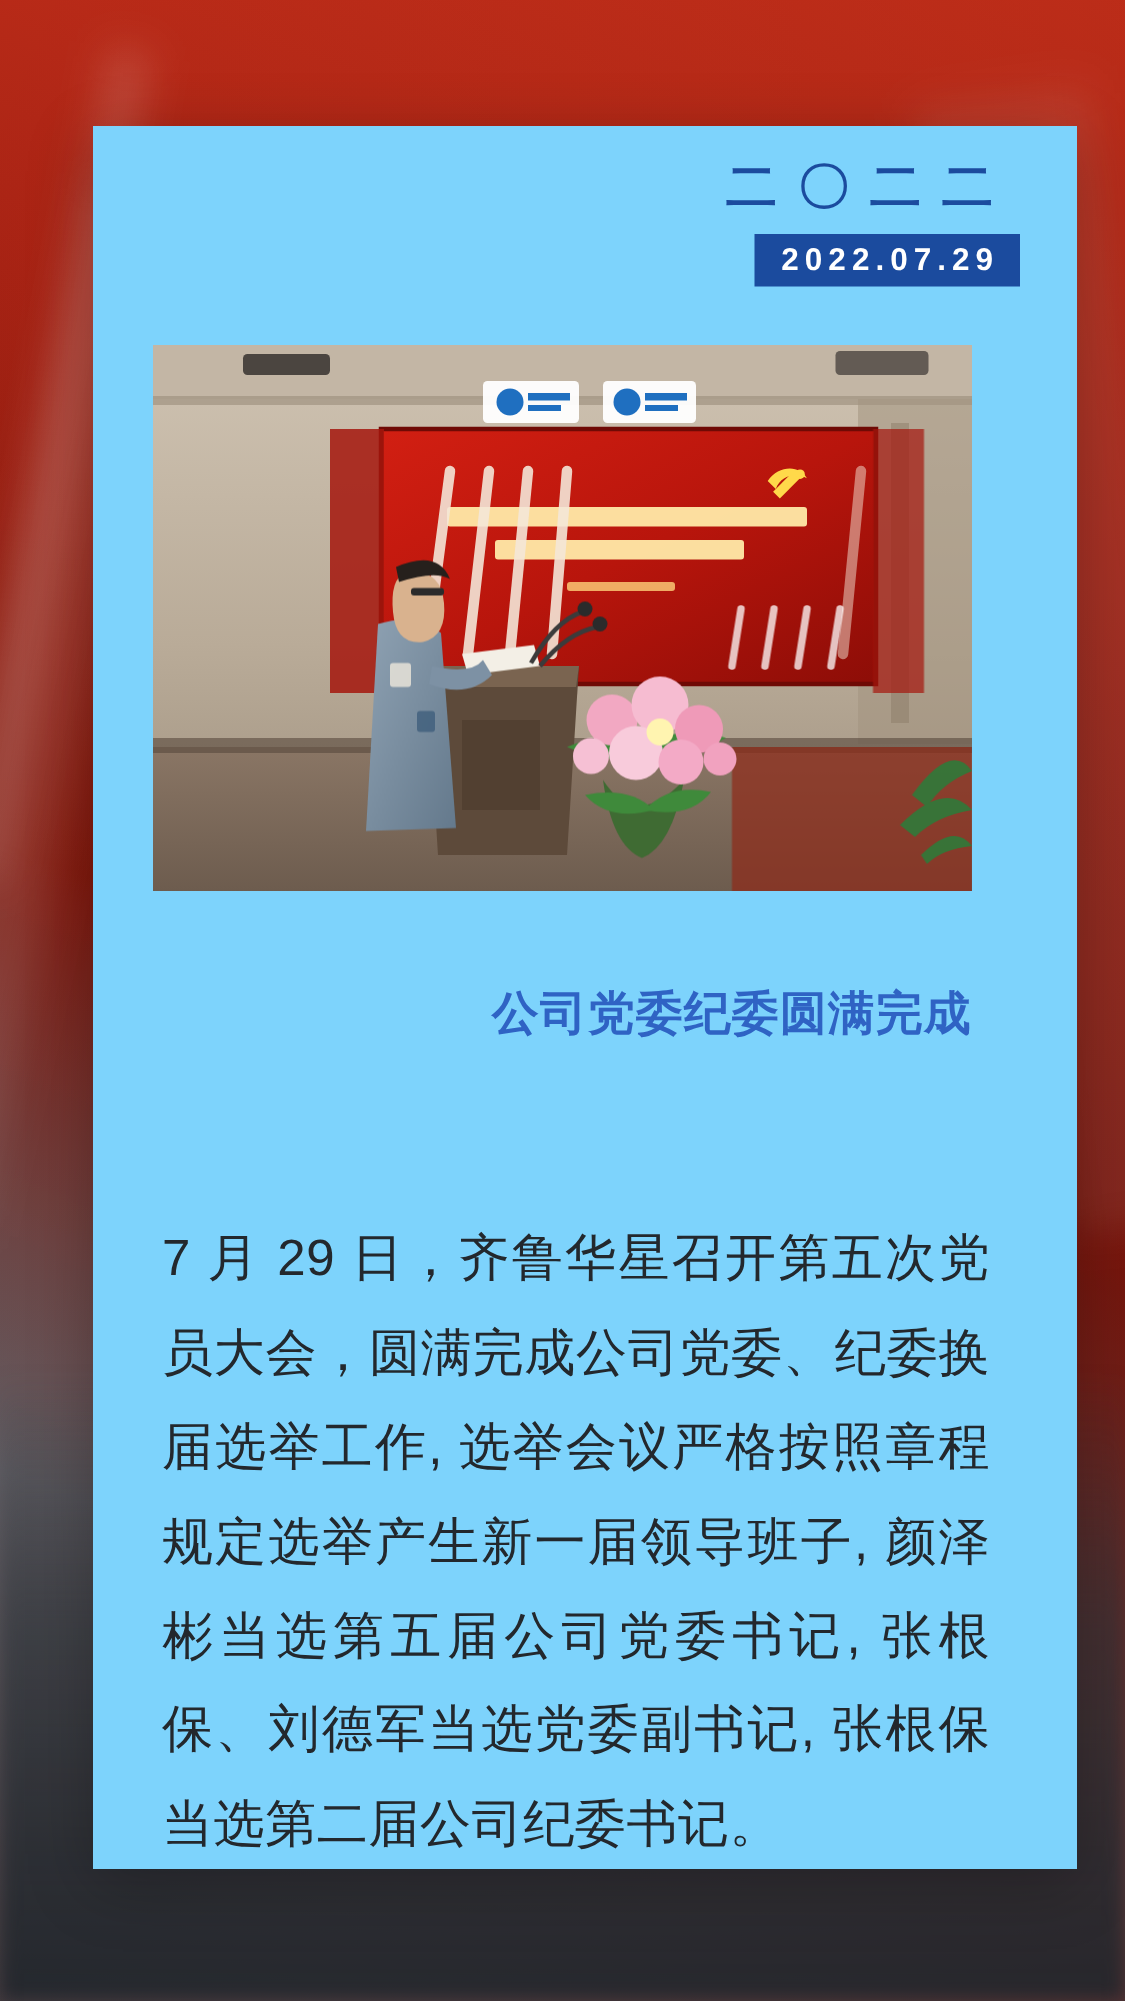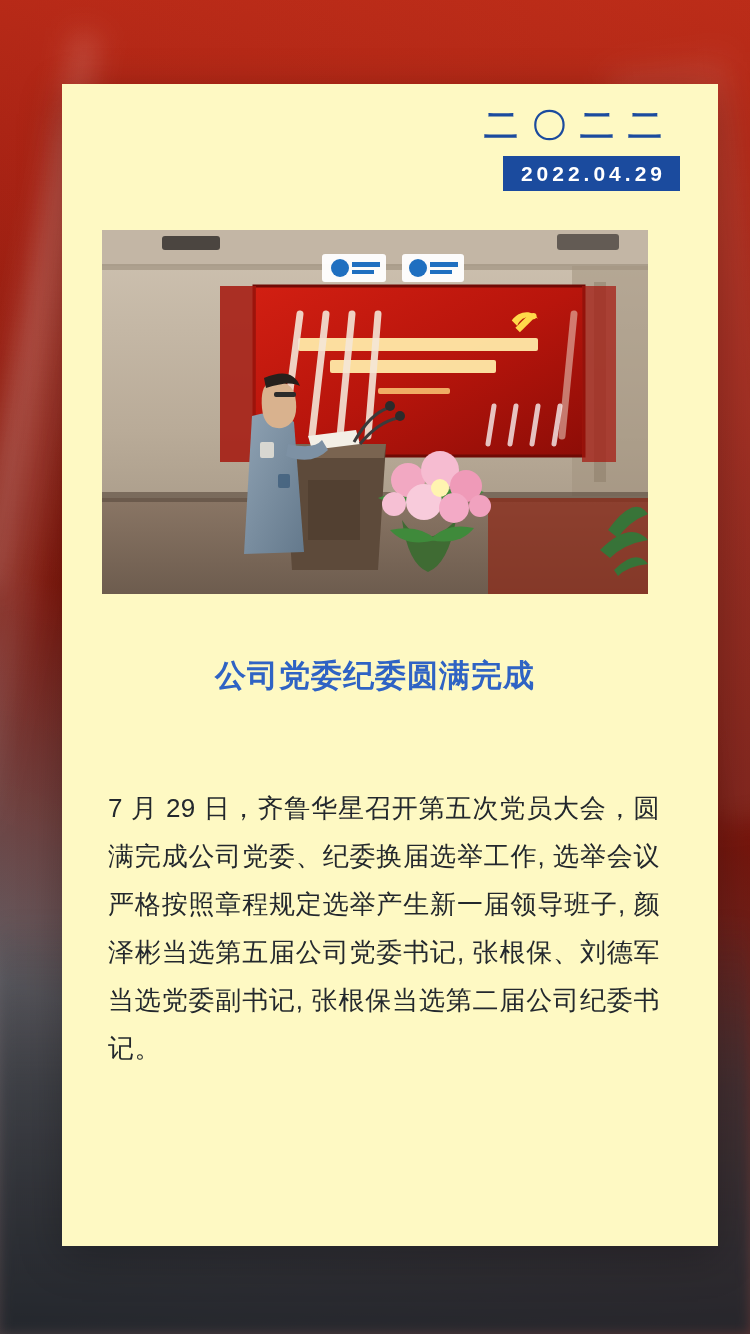--- a/index.html
+++ b/index.html
@@ -39,21 +39,21 @@
     filter: blur(6px);
   }
 
   
   .card {
     position: absolute;
     left: 62px;
     top: 84px;
     width: 656px;
     height: 1162px;
-    background: #fef9c3;
+    background: #7dd3fc;
     box-shadow: 0 10px 40px rgba(0,0,0,0.25);
   }
 
   
   .date-block {
     position: absolute;
     right: 38px;
     top: 24px;
     text-align: right;
   }
@@ -89,56 +89,56 @@
     background: #2f2a26;
   }
   .photo svg { display: block; width: 100%; height: 100%; }
 
   
   .headline {
     position: absolute;
     left: 40px;
     top: 566px;
     width: 546px;
-    text-align: center;
+    text-align: right;
     color: #2f63c4;
     font-size: 31px;
     font-weight: 700;
     line-height: 1.65;
     letter-spacing: 1px;
   }
 
   
   .body-text {
     position: absolute;
     left: 46px;
-    top: 700px;
+    top: 724px;
     width: 552px;
     color: #23282d;
-    font-size: 26px;
+    font-size: 34px;
     line-height: 1.85;
     letter-spacing: 0.4px;
     text-align: justify;
     text-justify: inter-character;
   }
 </style>
 </head>
 <body>
 
 <div class="bg"></div>
 <div class="bg-stripe s1"></div>
 <div class="bg-stripe s2"></div>
 <div class="bg-stripe s3"></div>
 <div class="bg-dark-bottom"></div>
 
 <div class="card">
 
   <div class="date-block">
     <div class="date-year-glyphs">二〇二二</div>
-    <div class="date-badge">2022.04.29</div>
+    <div class="date-badge">2022.07.29</div>
   </div>
 
   <div class="photo">
     <svg viewBox="0 0 546 364" preserveAspectRatio="none">
       <defs>
         <linearGradient id="wallG" x1="0" y1="0" x2="0" y2="1">
           <stop offset="0%" stop-color="#cfc3b2"></stop>
           <stop offset="55%" stop-color="#b9ab98"></stop>
           <stop offset="100%" stop-color="#9d8f7d"></stop>
         </linearGradient>

